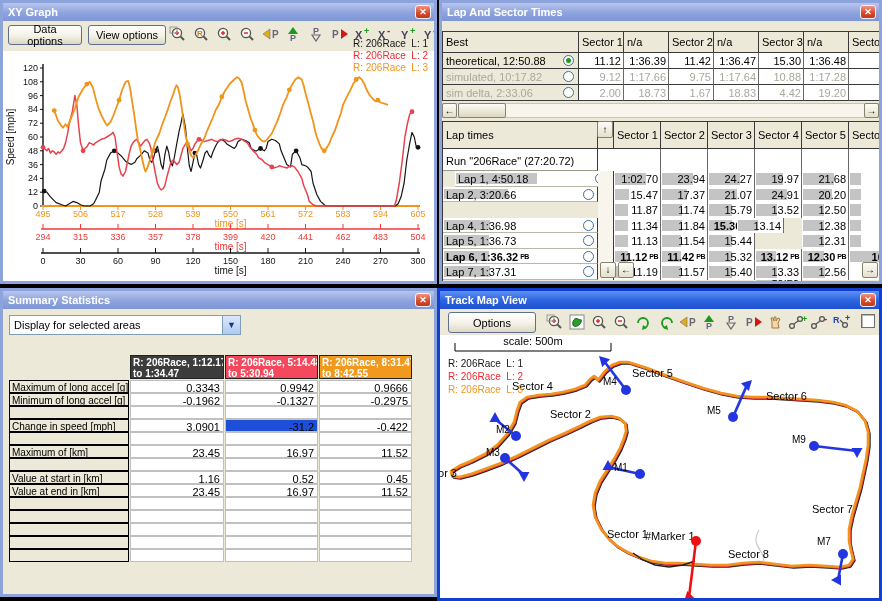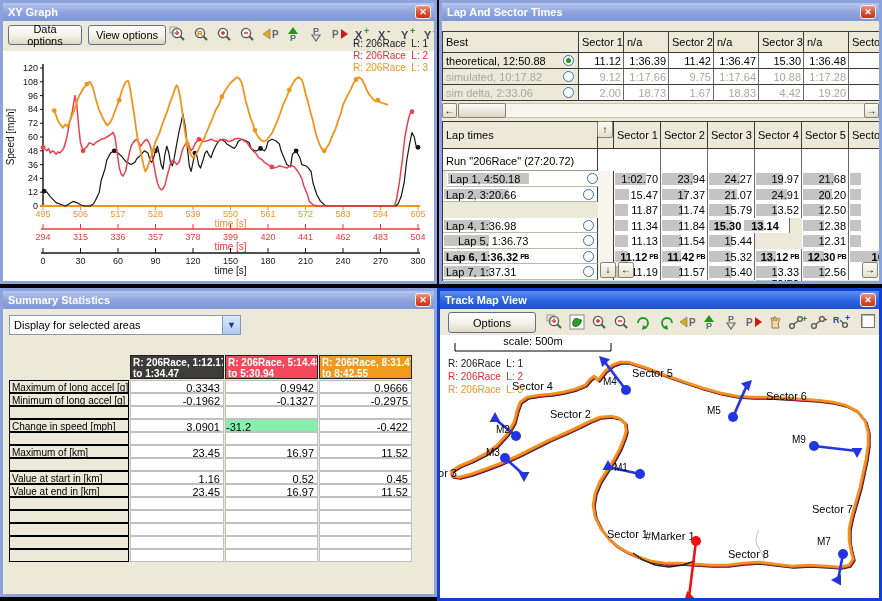--- a/index.html
+++ b/index.html
@@ -295,21 +295,21 @@
         <div class="cell hdr" style="left: 359px; top: 0px; width: 47px; height: 27px; padding-top: 7px;">Sector 5</div>
         <div class="cell hdr" style="left: 406px; top: 0px; width: 47px; height: 27px; padding-top: 7px;">Sector 6</div>
         <div class="cell" style="left: 0px; top: 27px; width: 155px; height: 22px; background: rgb(255, 255, 255); border-right: 1px solid rgb(58, 58, 58); border-bottom: 1px solid rgb(154, 154, 138); padding: 6px 0px 0px 3px;">Run "206Race" (27:20.72)</div>
         <div class="cell" style="left: 155px; top: 27px; width: 282px; height: 22px; background: rgb(255, 255, 255);"></div>
         <div class="cell" style="left: 171px; top: 27px; width: 47px; height: 22px; background: rgb(255, 255, 255); border-right: 1px solid rgb(106, 106, 106);"></div>
         <div class="cell" style="left: 218px; top: 27px; width: 47px; height: 22px; background: rgb(255, 255, 255); border-right: 1px solid rgb(106, 106, 106);"></div>
         <div class="cell" style="left: 265px; top: 27px; width: 47px; height: 22px; background: rgb(255, 255, 255); border-right: 1px solid rgb(106, 106, 106);"></div>
         <div class="cell" style="left: 312px; top: 27px; width: 47px; height: 22px; background: rgb(255, 255, 255); border-right: 1px solid rgb(106, 106, 106);"></div>
         <div class="cell" style="left: 359px; top: 27px; width: 47px; height: 22px; background: rgb(255, 255, 255); border-right: 1px solid rgb(106, 106, 106);"></div>
         <div class="cell" style="left: 406px; top: 27px; width: 47px; height: 22px; background: rgb(255, 255, 255); border-right: 1px solid rgb(106, 106, 106);"></div>
-        <div class="cell" style="left: 4px; top: 49px; width: 155px; height: 15.5px; background: rgb(255, 255, 255); border-right: 1px solid rgb(58, 58, 58); border-bottom: 1px solid rgb(184, 184, 168);">
+        <div class="cell" style="left: 12px; top: 49px; width: 155px; height: 15.5px; background: rgb(255, 255, 255); border-right: 1px solid rgb(58, 58, 58); border-bottom: 1px solid rgb(184, 184, 168);">
           <div class="bar" style="width: 81px;"></div>
           <div style="position: relative; padding: 2px 0px 0px 3px;">Lap 1, 4:50.18</div>
           <div class="radio" style="right: 3px; top: 2px;"></div>
         </div>
         <div class="cell" style="left: 155px; top: 49px; width: 16px; height: 15.5px; background: rgb(247, 245, 236); border-right: 1px solid rgb(58, 58, 58);"></div>
         <div class="cell" style="left: 171px; top: 49px; width: 47px; height: 15.5px; background: rgb(255, 255, 255); border-right: 1px solid rgb(106, 106, 106); text-align: right;">
           <div class="bar" style="width: 31px;"></div>
           <div style="position: relative; padding: 2px 2px 0px 0px;">1:02.70</div>
         </div>
         <div class="cell" style="left: 218px; top: 49px; width: 47px; height: 15.5px; background: rgb(255, 255, 255); border-right: 1px solid rgb(106, 106, 106); text-align: right;">
@@ -403,35 +403,35 @@
           <div style="position: relative; padding: 2px 2px 0px 0px;">11.34</div>
         </div>
         <div class="cell" style="left: 218px; top: 95.5px; width: 47px; height: 15.5px; background: rgb(255, 255, 255); border-right: 1px solid rgb(106, 106, 106); text-align: right;">
           <div class="bar" style="width: 20px;"></div>
           <div style="position: relative; padding: 2px 2px 0px 0px;">11.84</div>
         </div>
         <div class="cell" style="left: 265px; top: 95.5px; width: 47px; height: 15.5px; background: rgb(255, 255, 255); border-right: 1px solid rgb(106, 106, 106); text-align: right;">
           <div class="bar" style="width: 23px;"></div>
           <div style="position: relative; padding: 2px 2px 0px 0px; font-weight: bold;">15.30<span class="pb">PB</span></div>
         </div>
-        <div class="cell" style="left: 300px; top: 95.5px; width: 47px; height: 15.5px; background: rgb(255, 255, 255); border-right: 1px solid rgb(106, 106, 106); text-align: center; font-weight: bold;">
+        <div class="cell" style="left: 294px; top: 95.5px; width: 47px; height: 15.5px; background: rgb(255, 255, 255); border-right: 1px solid rgb(106, 106, 106); text-align: right;">
           <div class="bar" style="width: 20px;"></div>
           <div style="position: relative; padding: 2px 2px 0px 0px;">13.14</div>
         </div>
         <div class="cell" style="left: 359px; top: 95.5px; width: 47px; height: 15.5px; background: rgb(255, 255, 255); border-right: 1px solid rgb(106, 106, 106); text-align: right;">
           <div class="bar" style="width: 21px;"></div>
           <div style="position: relative; padding: 2px 2px 0px 0px;">12.38</div>
         </div>
         <div class="cell" style="left: 406px; top: 95.5px; width: 47px; height: 15.5px; background: rgb(255, 255, 255); border-right: 1px solid rgb(106, 106, 106); text-align: right;">
           <div class="bar" style="width: 11px;"></div>
           <div style="position: relative; padding: 2px 2px 0px 0px;">1</div>
         </div>
         <div class="cell" style="left: 0px; top: 111px; width: 155px; height: 15.5px; background: rgb(255, 255, 255); border-right: 1px solid rgb(58, 58, 58); border-bottom: 1px solid rgb(184, 184, 168);">
           <div class="bar" style="width: 45px;"></div>
-          <div style="position: relative; padding: 2px 0px 0px 15px;">Lap 5, 1:36.73</div>
+          <div style="position: relative; padding: 2px 0px 0px 3px;">Lap 5, 1:36.73</div>
           <div class="radio" style="right: 3px; top: 2px;"></div>
         </div>
         <div class="cell" style="left: 155px; top: 111px; width: 16px; height: 15.5px; background: rgb(247, 245, 236); border-right: 1px solid rgb(58, 58, 58);"></div>
         <div class="cell" style="left: 171px; top: 111px; width: 47px; height: 15.5px; background: rgb(255, 255, 255); border-right: 1px solid rgb(106, 106, 106); text-align: right;">
           <div class="bar" style="width: 13px;"></div>
           <div style="position: relative; padding: 2px 2px 0px 0px;">11.13</div>
         </div>
         <div class="cell" style="left: 218px; top: 111px; width: 47px; height: 15.5px; background: rgb(255, 255, 255); border-right: 1px solid rgb(106, 106, 106); text-align: right;">
           <div class="bar" style="width: 19px;"></div>
           <div style="position: relative; padding: 2px 2px 0px 0px;">11.54</div>
@@ -550,21 +550,21 @@
         <div class="cell" style="left: 6px; top: 84px; width: 120px; height: 13px; background: rgb(236, 233, 216); border: 1px solid rgb(0, 0, 0); font-size: 10px; padding: 1px 0px 0px 2px;">Minimum of long accel [g]</div>
         <div class="cell" style="left: 127px; top: 84px; width: 94px; height: 13px; background: rgb(255, 255, 255); border: 1px solid rgb(192, 192, 192); text-align: right; padding: 1px 3px 0px 0px;">-0.1962</div>
         <div class="cell" style="left: 222px; top: 84px; width: 93px; height: 13px; background: rgb(255, 255, 255); border: 1px solid rgb(192, 192, 192); text-align: right; padding: 1px 3px 0px 0px;">-0.1327</div>
         <div class="cell" style="left: 316px; top: 84px; width: 93px; height: 13px; background: rgb(255, 255, 255); border: 1px solid rgb(192, 192, 192); text-align: right; padding: 1px 3px 0px 0px;">-0.2975</div>
         <div class="cell" style="left: 6px; top: 97px; width: 120px; height: 13px; background: rgb(236, 233, 216); border: 1px solid rgb(0, 0, 0); font-size: 10px; padding: 1px 0px 0px 2px;"></div>
         <div class="cell" style="left: 127px; top: 97px; width: 94px; height: 13px; background: rgb(255, 255, 255); border: 1px solid rgb(192, 192, 192); text-align: right; padding: 1px 3px 0px 0px;"></div>
         <div class="cell" style="left: 222px; top: 97px; width: 93px; height: 13px; background: rgb(255, 255, 255); border: 1px solid rgb(192, 192, 192); text-align: right; padding: 1px 3px 0px 0px;"></div>
         <div class="cell" style="left: 316px; top: 97px; width: 93px; height: 13px; background: rgb(255, 255, 255); border: 1px solid rgb(192, 192, 192); text-align: right; padding: 1px 3px 0px 0px;"></div>
         <div class="cell" style="left: 6px; top: 110px; width: 120px; height: 13px; background: rgb(236, 233, 216); border: 1px solid rgb(0, 0, 0); font-size: 10px; padding: 1px 0px 0px 2px;">Change in speed [mph]</div>
         <div class="cell" style="left: 127px; top: 110px; width: 94px; height: 13px; background: rgb(255, 255, 255); border: 1px solid rgb(192, 192, 192); text-align: right; padding: 1px 3px 0px 0px;">3.0901</div>
-        <div class="cell" style="left: 222px; top: 110px; width: 93px; height: 13px; background: #86efac; border: 1px solid rgb(192, 192, 192); text-align: left; padding: 1px 3px 0px 0px;">-31.2</div>
+        <div class="cell" style="left: 222px; top: 110px; width: 93px; height: 13px; background: #1d4ed8; border: 1px solid rgb(192, 192, 192); text-align: right; padding: 1px 3px 0px 0px;">-31.2</div>
         <div class="cell" style="left: 316px; top: 110px; width: 93px; height: 13px; background: rgb(255, 255, 255); border: 1px solid rgb(192, 192, 192); text-align: right; padding: 1px 3px 0px 0px;">-0.422</div>
         <div class="cell" style="left: 6px; top: 123px; width: 120px; height: 13px; background: rgb(236, 233, 216); border: 1px solid rgb(0, 0, 0); font-size: 10px; padding: 1px 0px 0px 2px;"></div>
         <div class="cell" style="left: 127px; top: 123px; width: 94px; height: 13px; background: rgb(255, 255, 255); border: 1px solid rgb(192, 192, 192); text-align: right; padding: 1px 3px 0px 0px;"></div>
         <div class="cell" style="left: 222px; top: 123px; width: 93px; height: 13px; background: rgb(255, 255, 255); border: 1px solid rgb(192, 192, 192); text-align: right; padding: 1px 3px 0px 0px;"></div>
         <div class="cell" style="left: 316px; top: 123px; width: 93px; height: 13px; background: rgb(255, 255, 255); border: 1px solid rgb(192, 192, 192); text-align: right; padding: 1px 3px 0px 0px;"></div>
         <div class="cell" style="left: 6px; top: 136px; width: 120px; height: 13px; background: rgb(236, 233, 216); border: 1px solid rgb(0, 0, 0); font-size: 10px; padding: 1px 0px 0px 2px;">Maximum of  [km]</div>
         <div class="cell" style="left: 127px; top: 136px; width: 94px; height: 13px; background: rgb(255, 255, 255); border: 1px solid rgb(192, 192, 192); text-align: right; padding: 1px 3px 0px 0px;">23.45</div>
         <div class="cell" style="left: 222px; top: 136px; width: 93px; height: 13px; background: rgb(255, 255, 255); border: 1px solid rgb(192, 192, 192); text-align: right; padding: 1px 3px 0px 0px;">16.97</div>
         <div class="cell" style="left: 316px; top: 136px; width: 93px; height: 13px; background: rgb(255, 255, 255); border: 1px solid rgb(192, 192, 192); text-align: right; padding: 1px 3px 0px 0px;">11.52</div>
         <div class="cell" style="left: 6px; top: 149px; width: 120px; height: 13px; background: rgb(236, 233, 216); border: 1px solid rgb(0, 0, 0); font-size: 10px; padding: 1px 0px 0px 2px;"></div>

